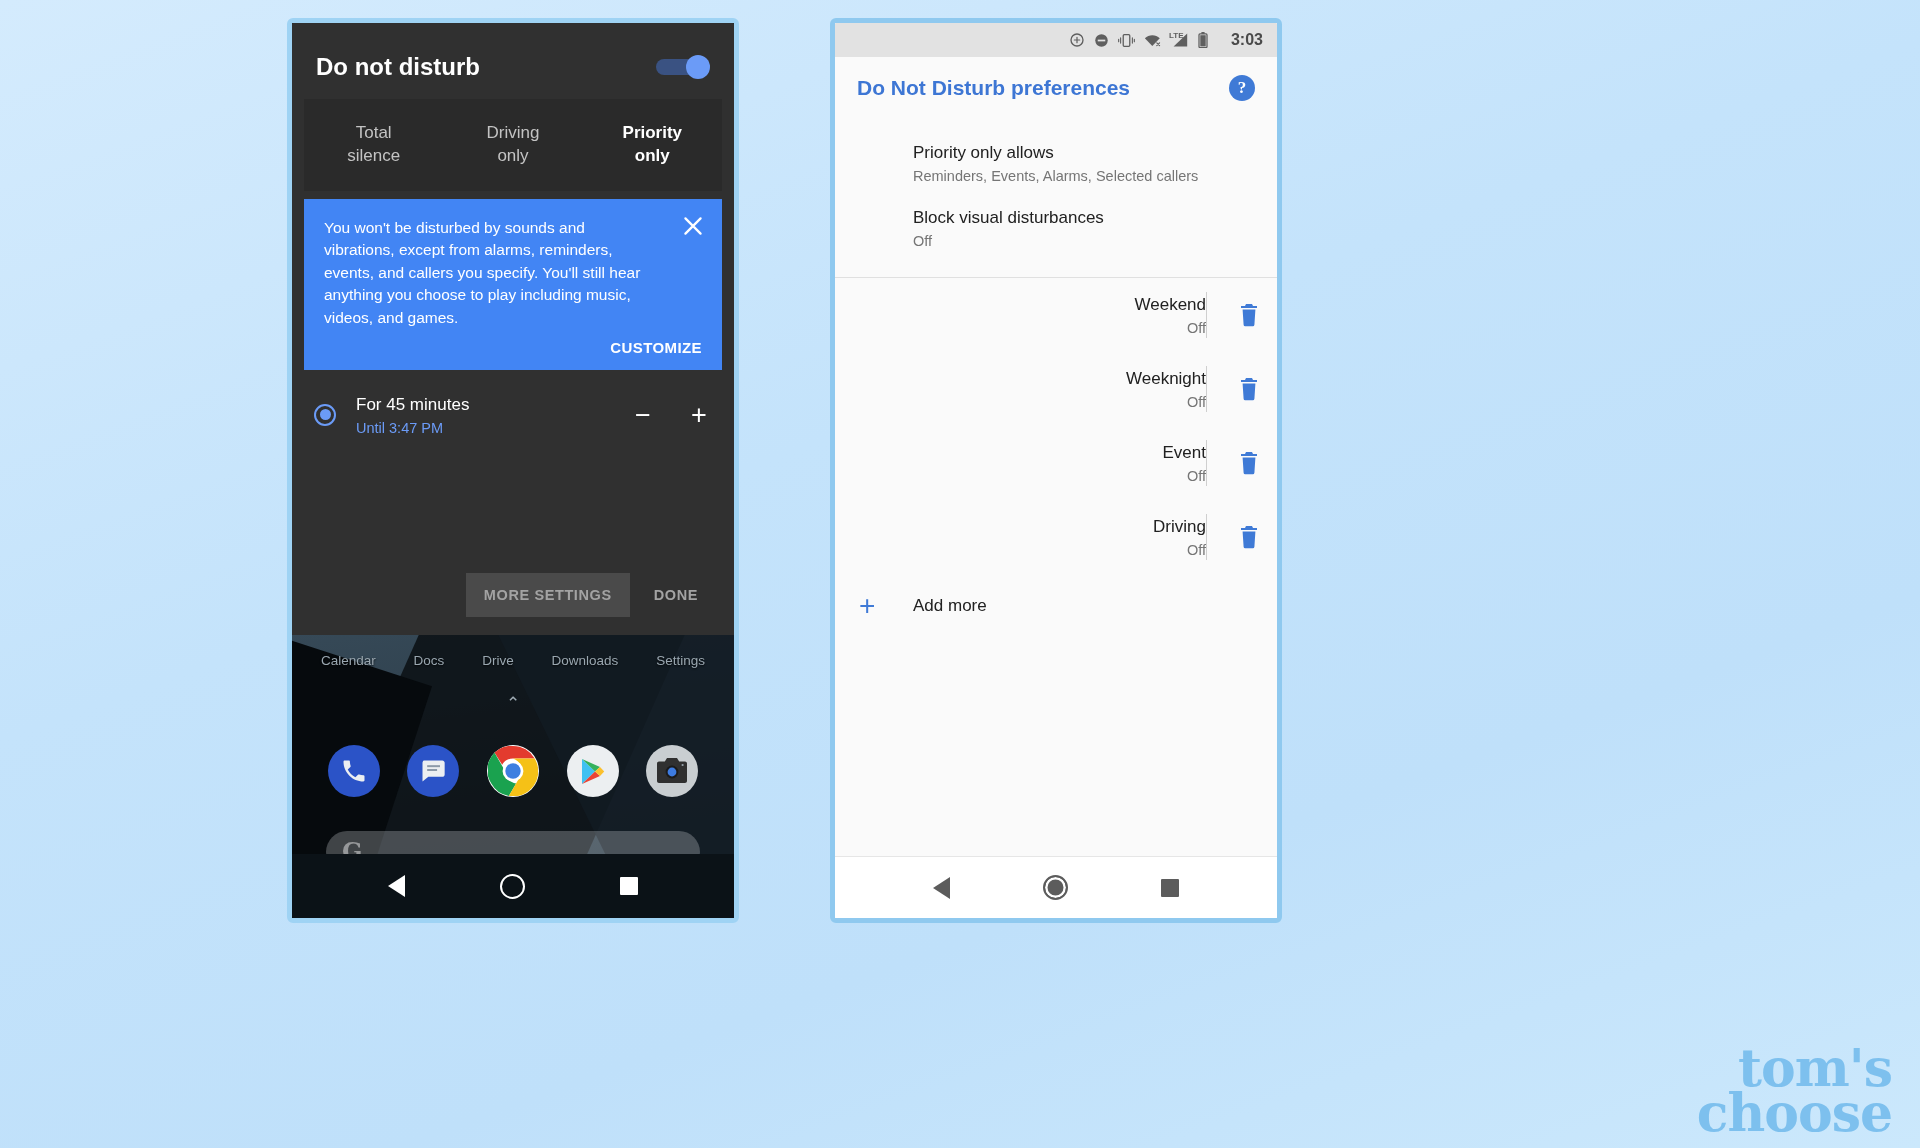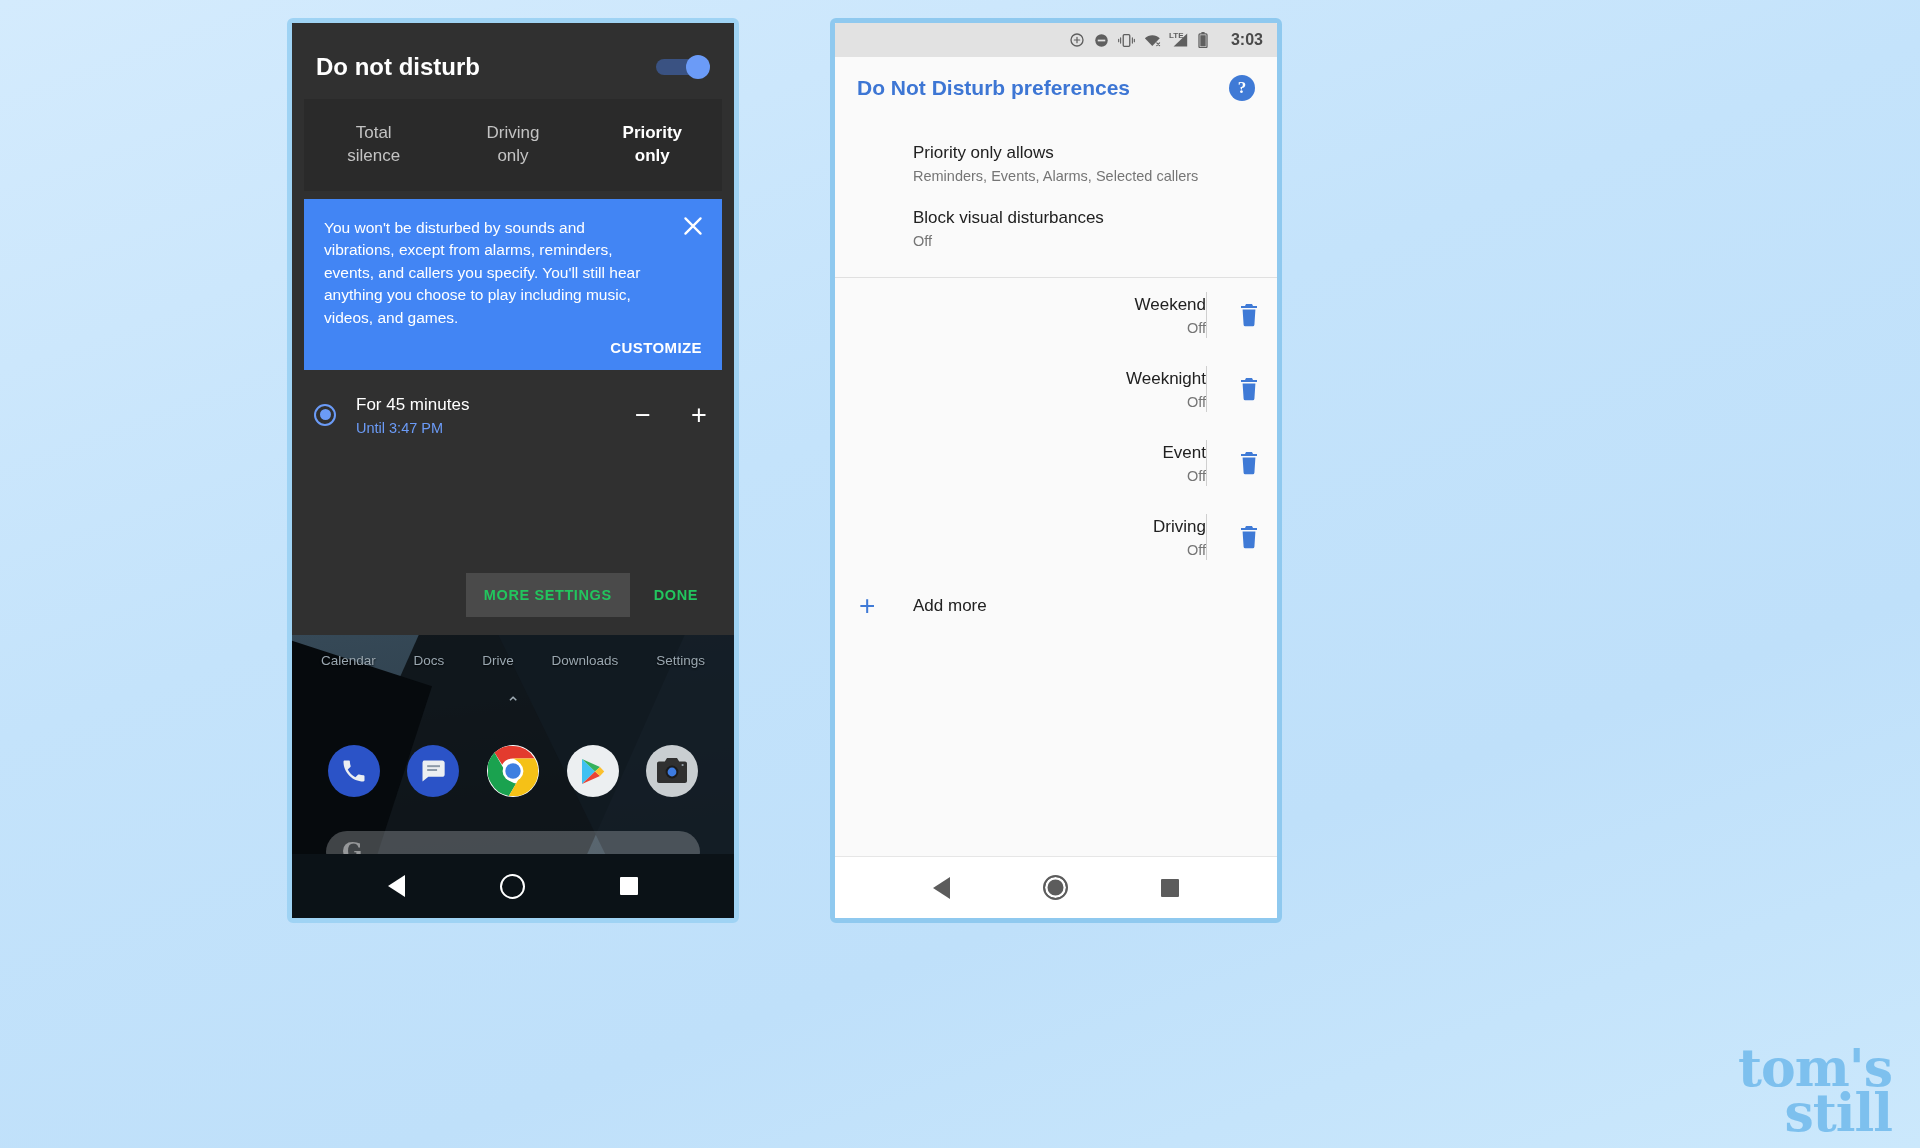--- a/index.html
+++ b/index.html
@@ -325,21 +325,21 @@
 
   .dnd-actions {
     position: absolute;
     right: 18px;
     bottom: 18px;
     display: flex;
     align-items: center;
     gap: 6px;
   }
   .btn-flat {
-    color: #22c55e;
+    color: #a3a3a3;
     font-size: 14.5px;
     font-weight: bold;
     letter-spacing: .6px;
     padding: 14px 18px;
   }
   .btn-flat.raised { background: #4a4a4a; }
 
   
   .r-screen { position:absolute; inset:0; background:#fafafa; display:flex; flex-direction:column; }
   .r-status {
@@ -718,16 +718,16 @@
         <div class="nav-back-l"></div>
         <div class="nav-home-l"></div>
         <div class="nav-recent-l"></div>
       </div>
 
     </div>
   </div>
 
   <div class="watermark">
     <span>tom's</span>
-    <span class="l2">still</span>
+    <span class="l2">choose</span>
   </div>
 
 </div>
 
 </body></html>

